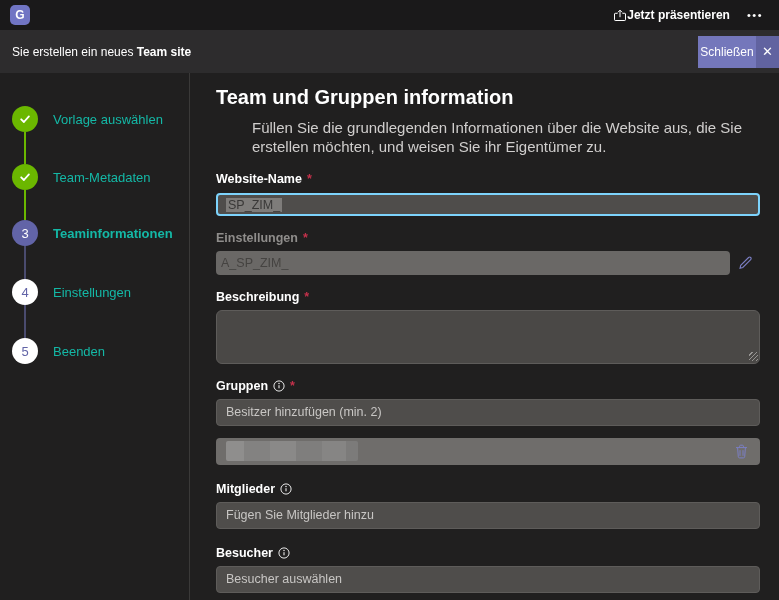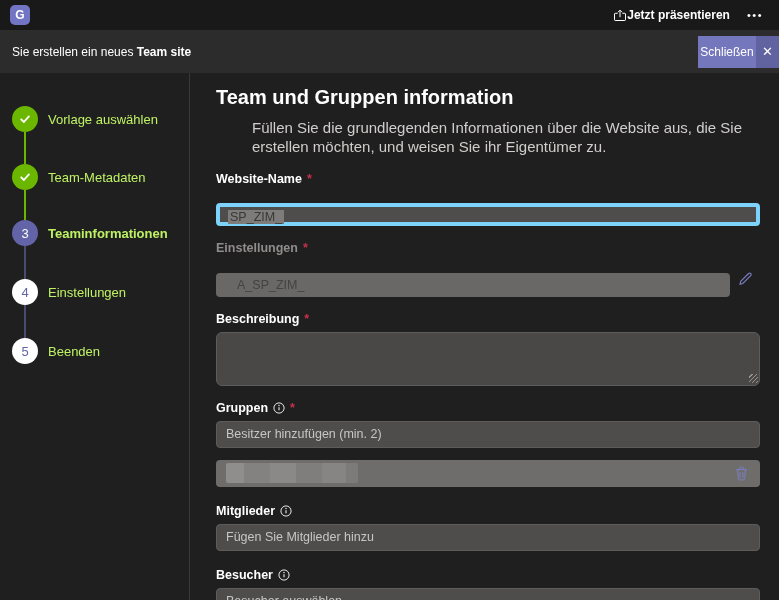--- a/index.html
+++ b/index.html
@@ -27,44 +27,44 @@
 
   
   .main { flex:1; display:flex; background:#201f1f; }
   .steps { width:190px; flex-shrink:0; position:relative; border-right:1px solid #3a3938; }
   .step { position:absolute; left:0; display:flex; align-items:center; }
   .circle { width:26px; height:26px; border-radius:50%; margin-left:12px; display:flex;
             align-items:center; justify-content:center; font-size:13px; flex-shrink:0; }
   .circle.done { background:#6bb700; }
   .circle.active { background:#6264a7; color:#fff; }
   .circle.pending { background:#fff; color:#6264a7; }
-  .step-label { margin-left:10px; font-size:13px; color:#bef264; }
+  .step-label { margin-left:15px; font-size:13px; color:#14b8a6; }
   .step-label.active { font-weight:bold; }
   .connector { position:absolute; left:24px; width:2px; }
   .connector.done { background:#6bb700; }
   .connector.pending { background:#4a4b6e; }
 
   
   .form { flex:1; padding:13px 19px 0 26px; min-width:0; }
   .form-title { color:#fff; font-size:20px; font-weight:bold; line-height:22px; }
   .form-subtitle { margin-top:11px; color:#d0cecd; font-size:15px; line-height:1.25;margin-left:36px; }
   .field { margin-top:15px; }
   .field-label { display:flex; align-items:center; gap:5px; color:#fff; font-size:12.5px; font-weight:bold; height:15px; }
   .field-label.dim { color:#8f8d8b; }
   .req { color:#c4314b; font-weight:bold; }
   .text-input { display:block; width:100%; height:27px; margin-top:5px; background:#4f4d4b;
                 border:1px solid #5e5c5a; border-radius:4px; color:#fff; padding:0 9px;
                 font-size:12.5px; font-family:inherit; }
   .text-input::placeholder { color:#c8c6c4; opacity:1; }
-  .fake-input { width:100%; height:23px; margin-top:16px; background:#4f4d4b; border:4px solid #7dd3fc;
+  .fake-input { width:100%; height:23px; margin-top:6px; background:#4f4d4b; border:2px solid #7dd3fc;
                 border-radius:4px; padding:0 8px; font-size:12.5px; line-height:21px; color:#fff; cursor:text; }
   .sel { background:#7e7c7a; color:#393837; padding:0 2px; }
   .addr-row { display:flex; align-items:center; }
-  .addr-row .disabled-input { flex:1; height:24px; margin-top:17px; background:#6a6866; border:none;
-                border-radius:4px; color:#454341; padding:0 21px; font-size:12.5px; font-family:inherit; }
+  .addr-row .disabled-input { flex:1; height:24px; margin-top:5px; background:#6a6866; border:none;
+                border-radius:4px; color:#454341; padding:0 5px; font-size:12.5px; font-family:inherit; }
   .pencil-btn { width:30px; height:24px; margin-top:5px; background:transparent; border:none;
                 display:flex; align-items:center; justify-content:center; cursor:pointer; }
   .ta-wrap { position:relative; margin-top:5px; }
   .ta { display:block; width:100%; height:54px; background:#4a4846; border:1px solid #5e5c5a;
         border-radius:6px; resize:none; color:#fff; font-size:12.5px; font-family:inherit; padding:4px 9px; }
   .ta-grip { position:absolute; right:2px; bottom:3px; width:9px; height:9px; pointer-events:none;
              background:repeating-linear-gradient(135deg, transparent 0 2px, #979593 2px 3px); }
   .owner-row { margin-top:12px; height:27px; background:#6f6d6b; border-radius:4px;
                display:flex; align-items:center; padding:0 10px; }
   .redacted { width:132px; height:20px; border-radius:2px;

